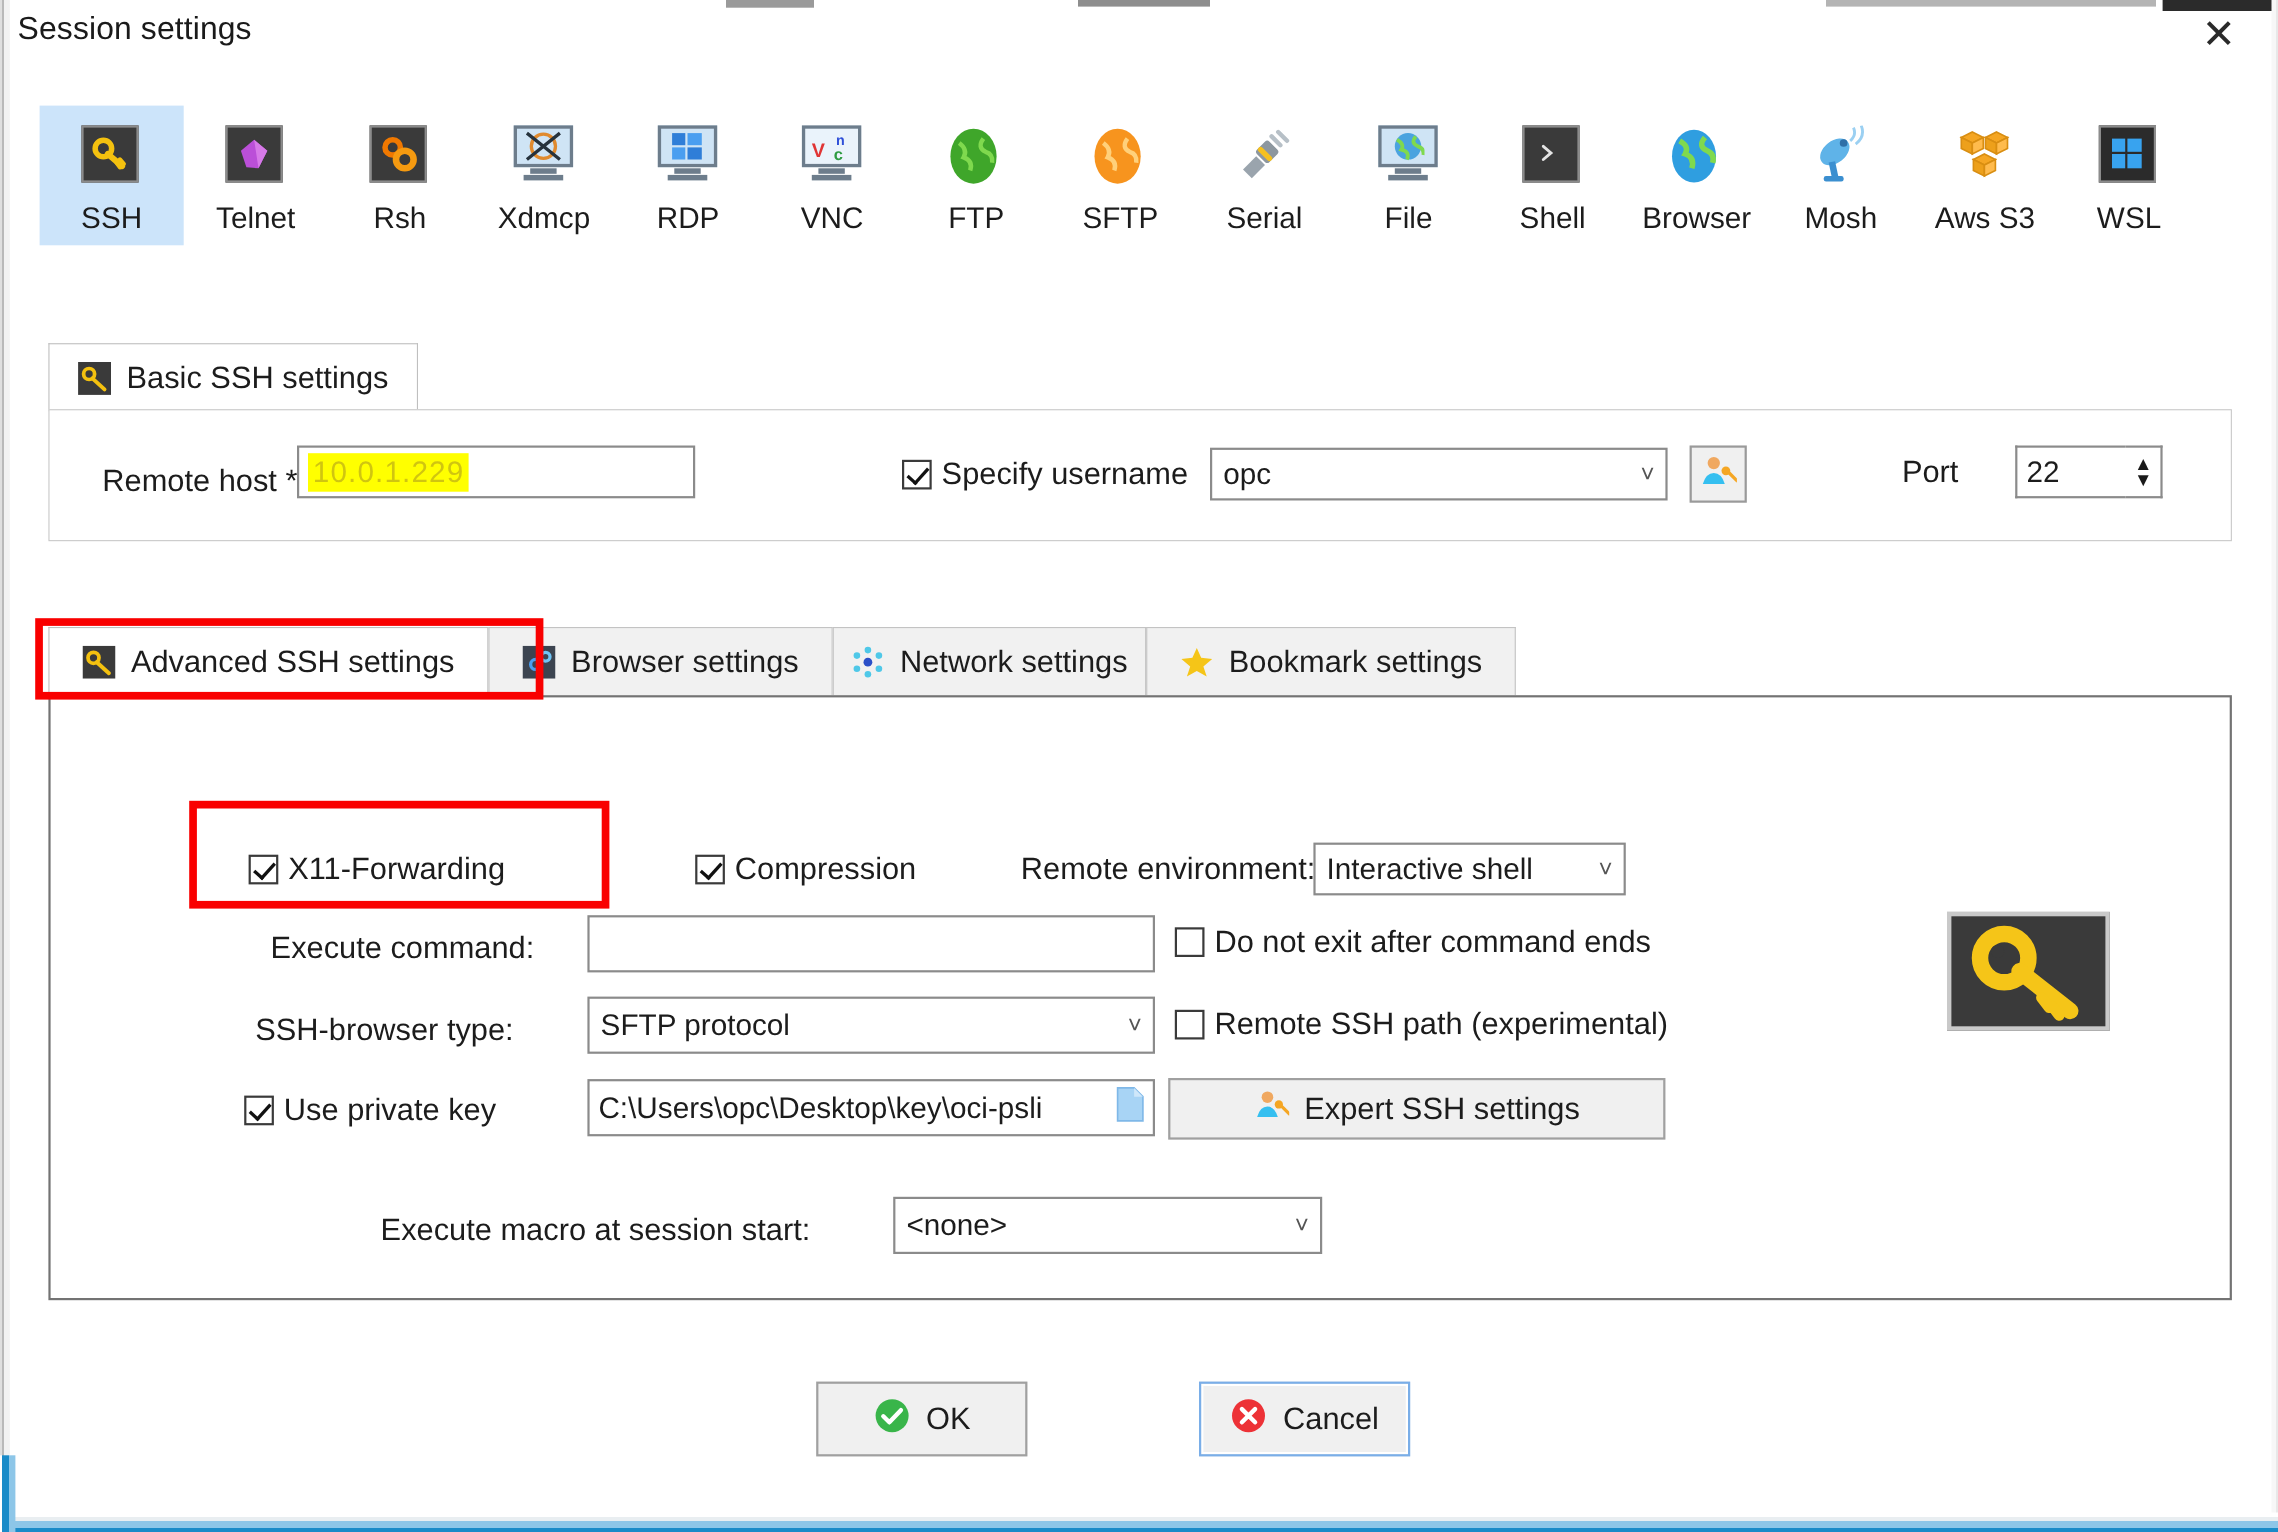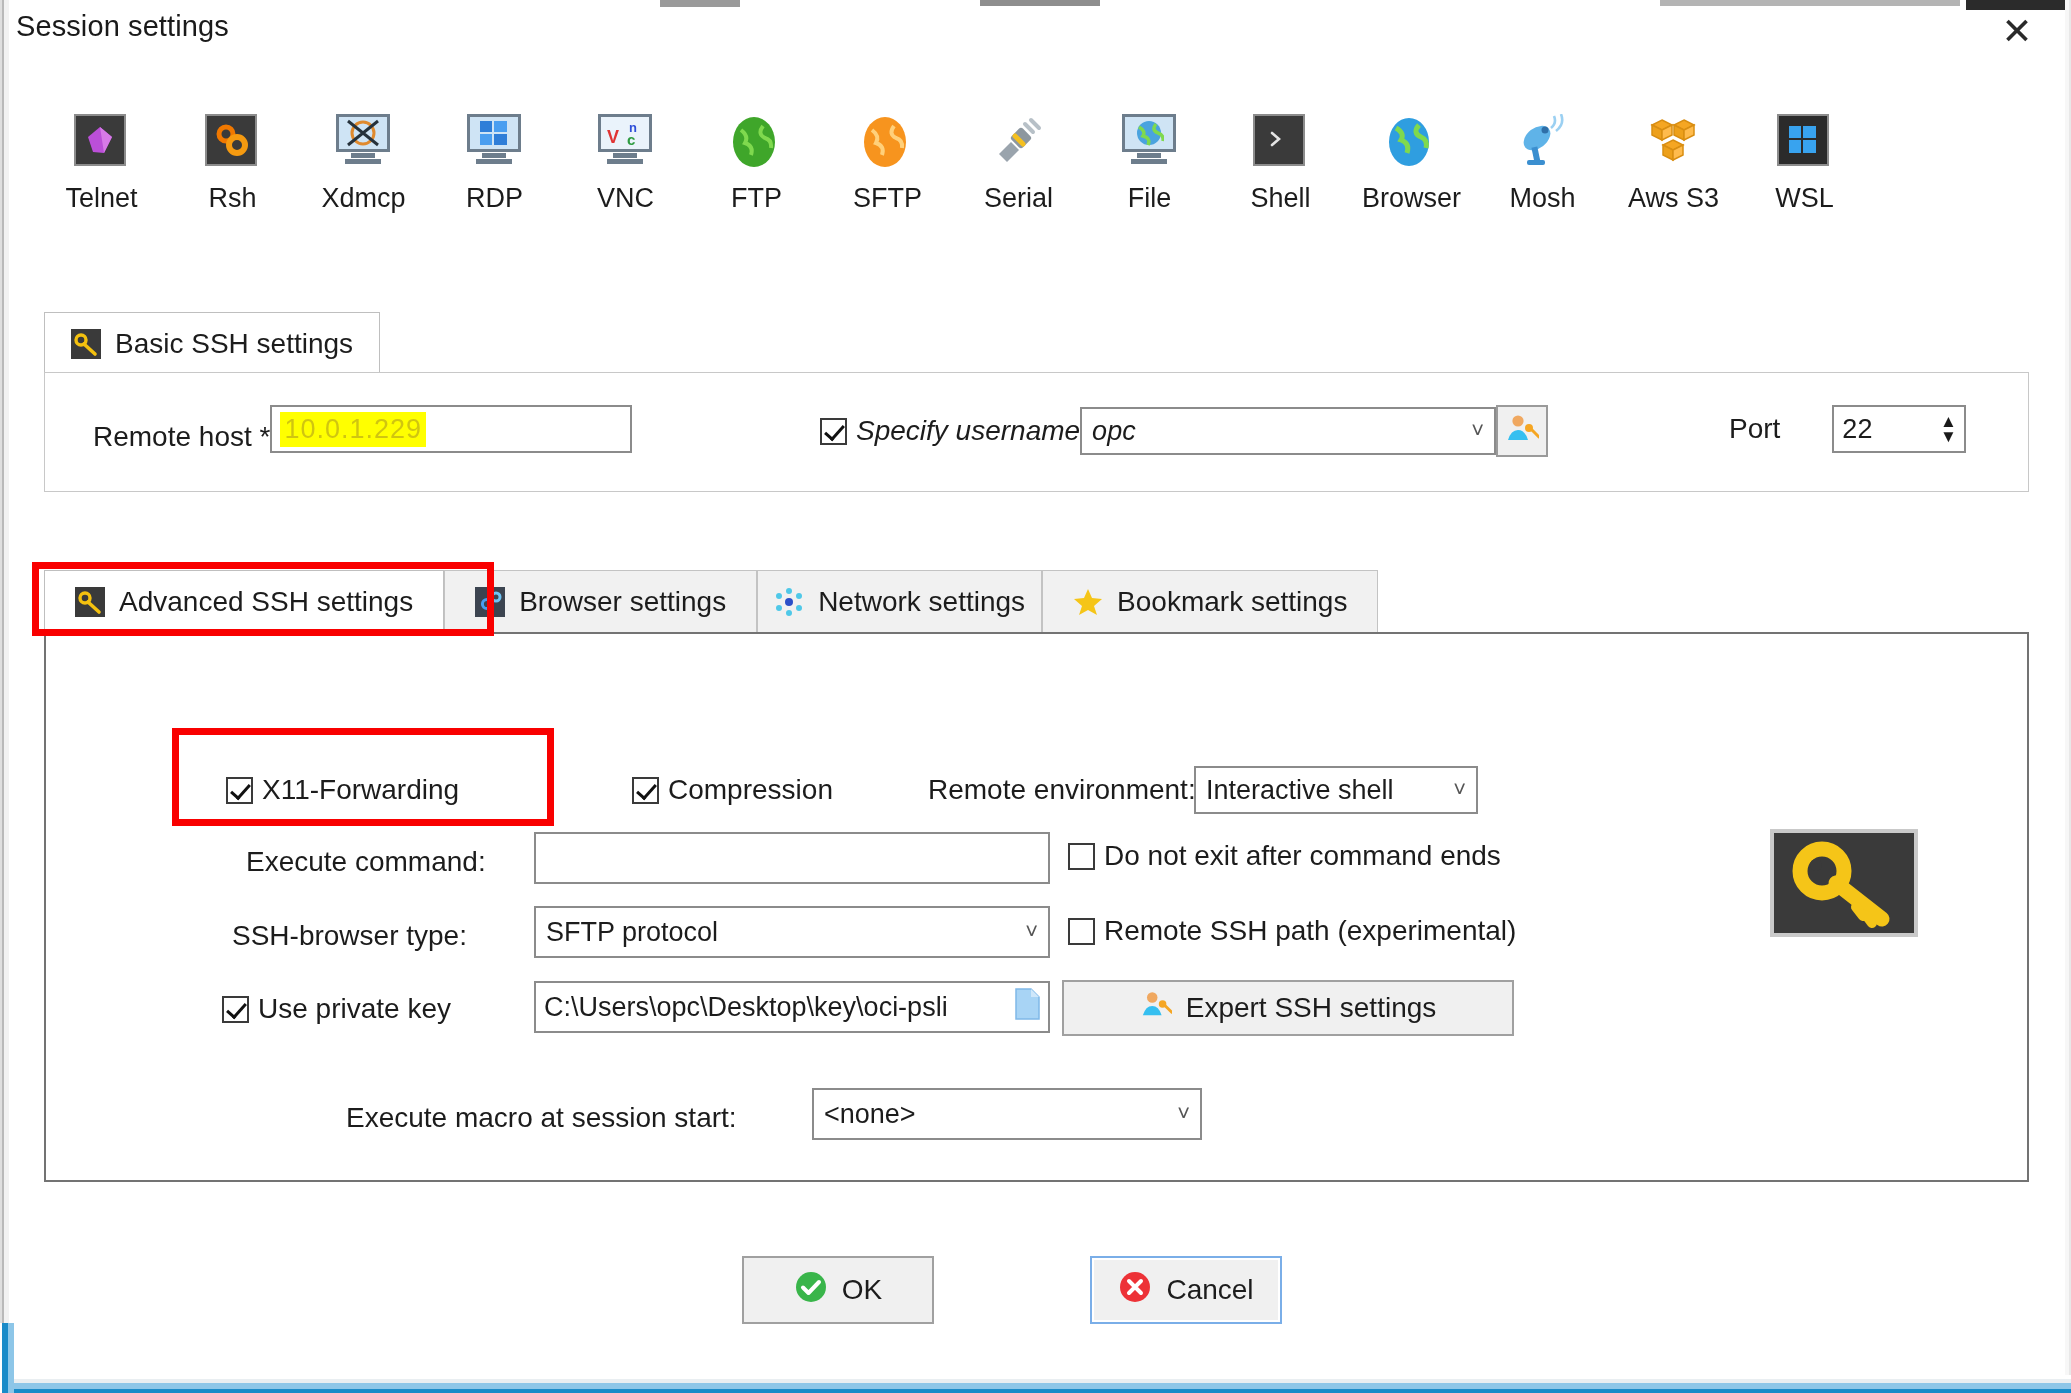--- a/index.html
+++ b/index.html
@@ -171,20 +171,32 @@
   <div class="win-left-edge"></div>
   <div class="win-right-edge"></div>
   <div class="win-bottom-edge"></div>
   <div class="win-left-blue"></div>
 
   <div class="title-bar">Session settings</div>
   <div class="close-btn">✕</div>
 
   <div class="type-bar">
 
+    <div class="type-item selected">
+      <div class="type-ico">
+        <div class="sq-dark">
+          <svg width="36" height="36" viewBox="0 0 36 36">
+            <circle cx="12" cy="13" r="7.5" fill="none" stroke="#f4c10f" stroke-width="5"></circle>
+            <path d="M16 18 L29 29" stroke="#f4c10f" stroke-width="5.5" stroke-linecap="round"></path>
+            <path d="M24 26 l3 4 M27 23 l3.5 4" stroke="#f4c10f" stroke-width="4" stroke-linecap="round"></path>
+          </svg>
+        </div>
+      </div>
+      <div class="type-label">SSH</div>
+    </div>
 
     <div class="type-item">
       <div class="type-ico">
         <div class="sq-dark">
           <svg width="34" height="34" viewBox="0 0 34 34">
             <polygon points="17,4 29,14 21,30 10,29 5,14" fill="#bb4fd8"></polygon>
             <polygon points="17,4 21,30 29,14" fill="#d77ae8"></polygon>
           </svg>
         </div>
       </div>
@@ -385,21 +397,21 @@
   </div>
 
   <div class="panel-basic">
     <div style="position:absolute; left:48px; top:32px; display:flex; align-items:flex-end; ">
       <span class="lbl">Remote host *</span>
       <div class="txtbox" style="width:362px;">
         <span class="redact">10.0.1.229</span>
       </div>
     </div>
 
-    <div style="position:absolute; left:775px; top:32px; display:flex; align-items:center; font-style:italic;">
+    <div style="position:absolute; left:775px; top:32px; display:flex; align-items:center; gap:20px;">
       <label class="chk">
         <span class="box checked"></span>
         <span>Specify username</span>
       </label>
       <div class="combo" style="width:416px;">
         <span>opc</span>
         <span class="chev">˅</span>
       </div>
       <div class="iconbtn">
         <span>

